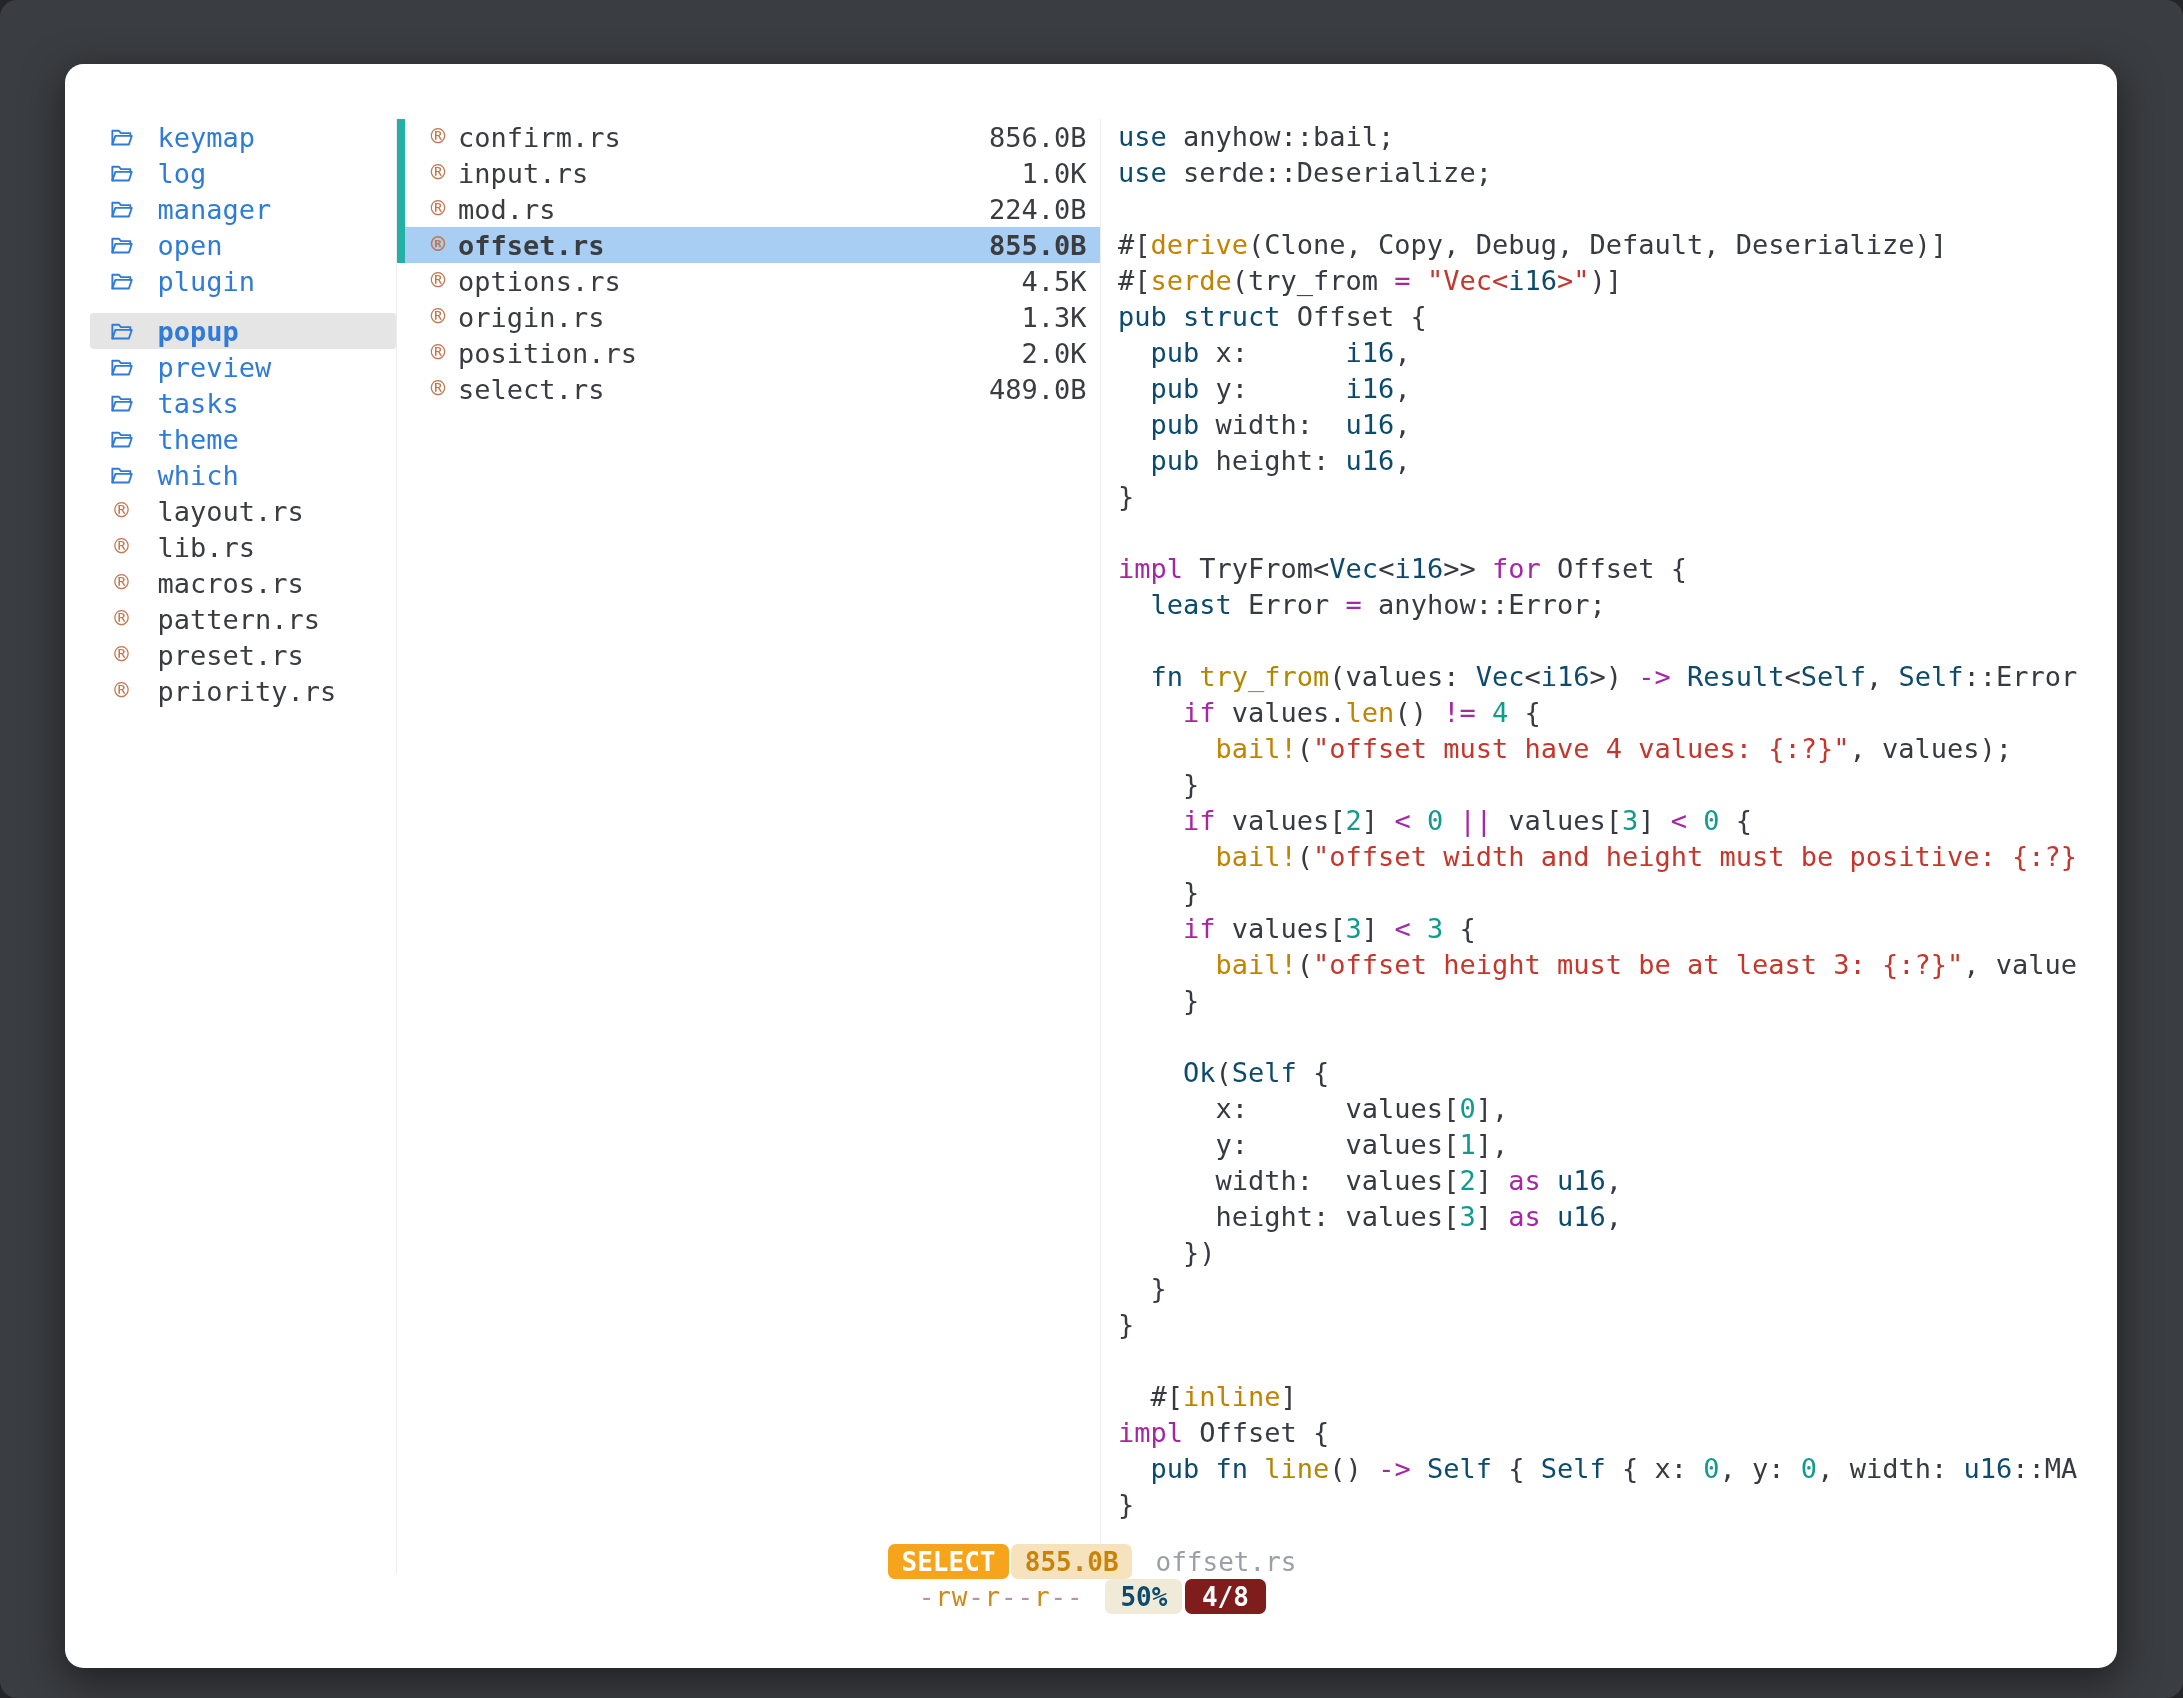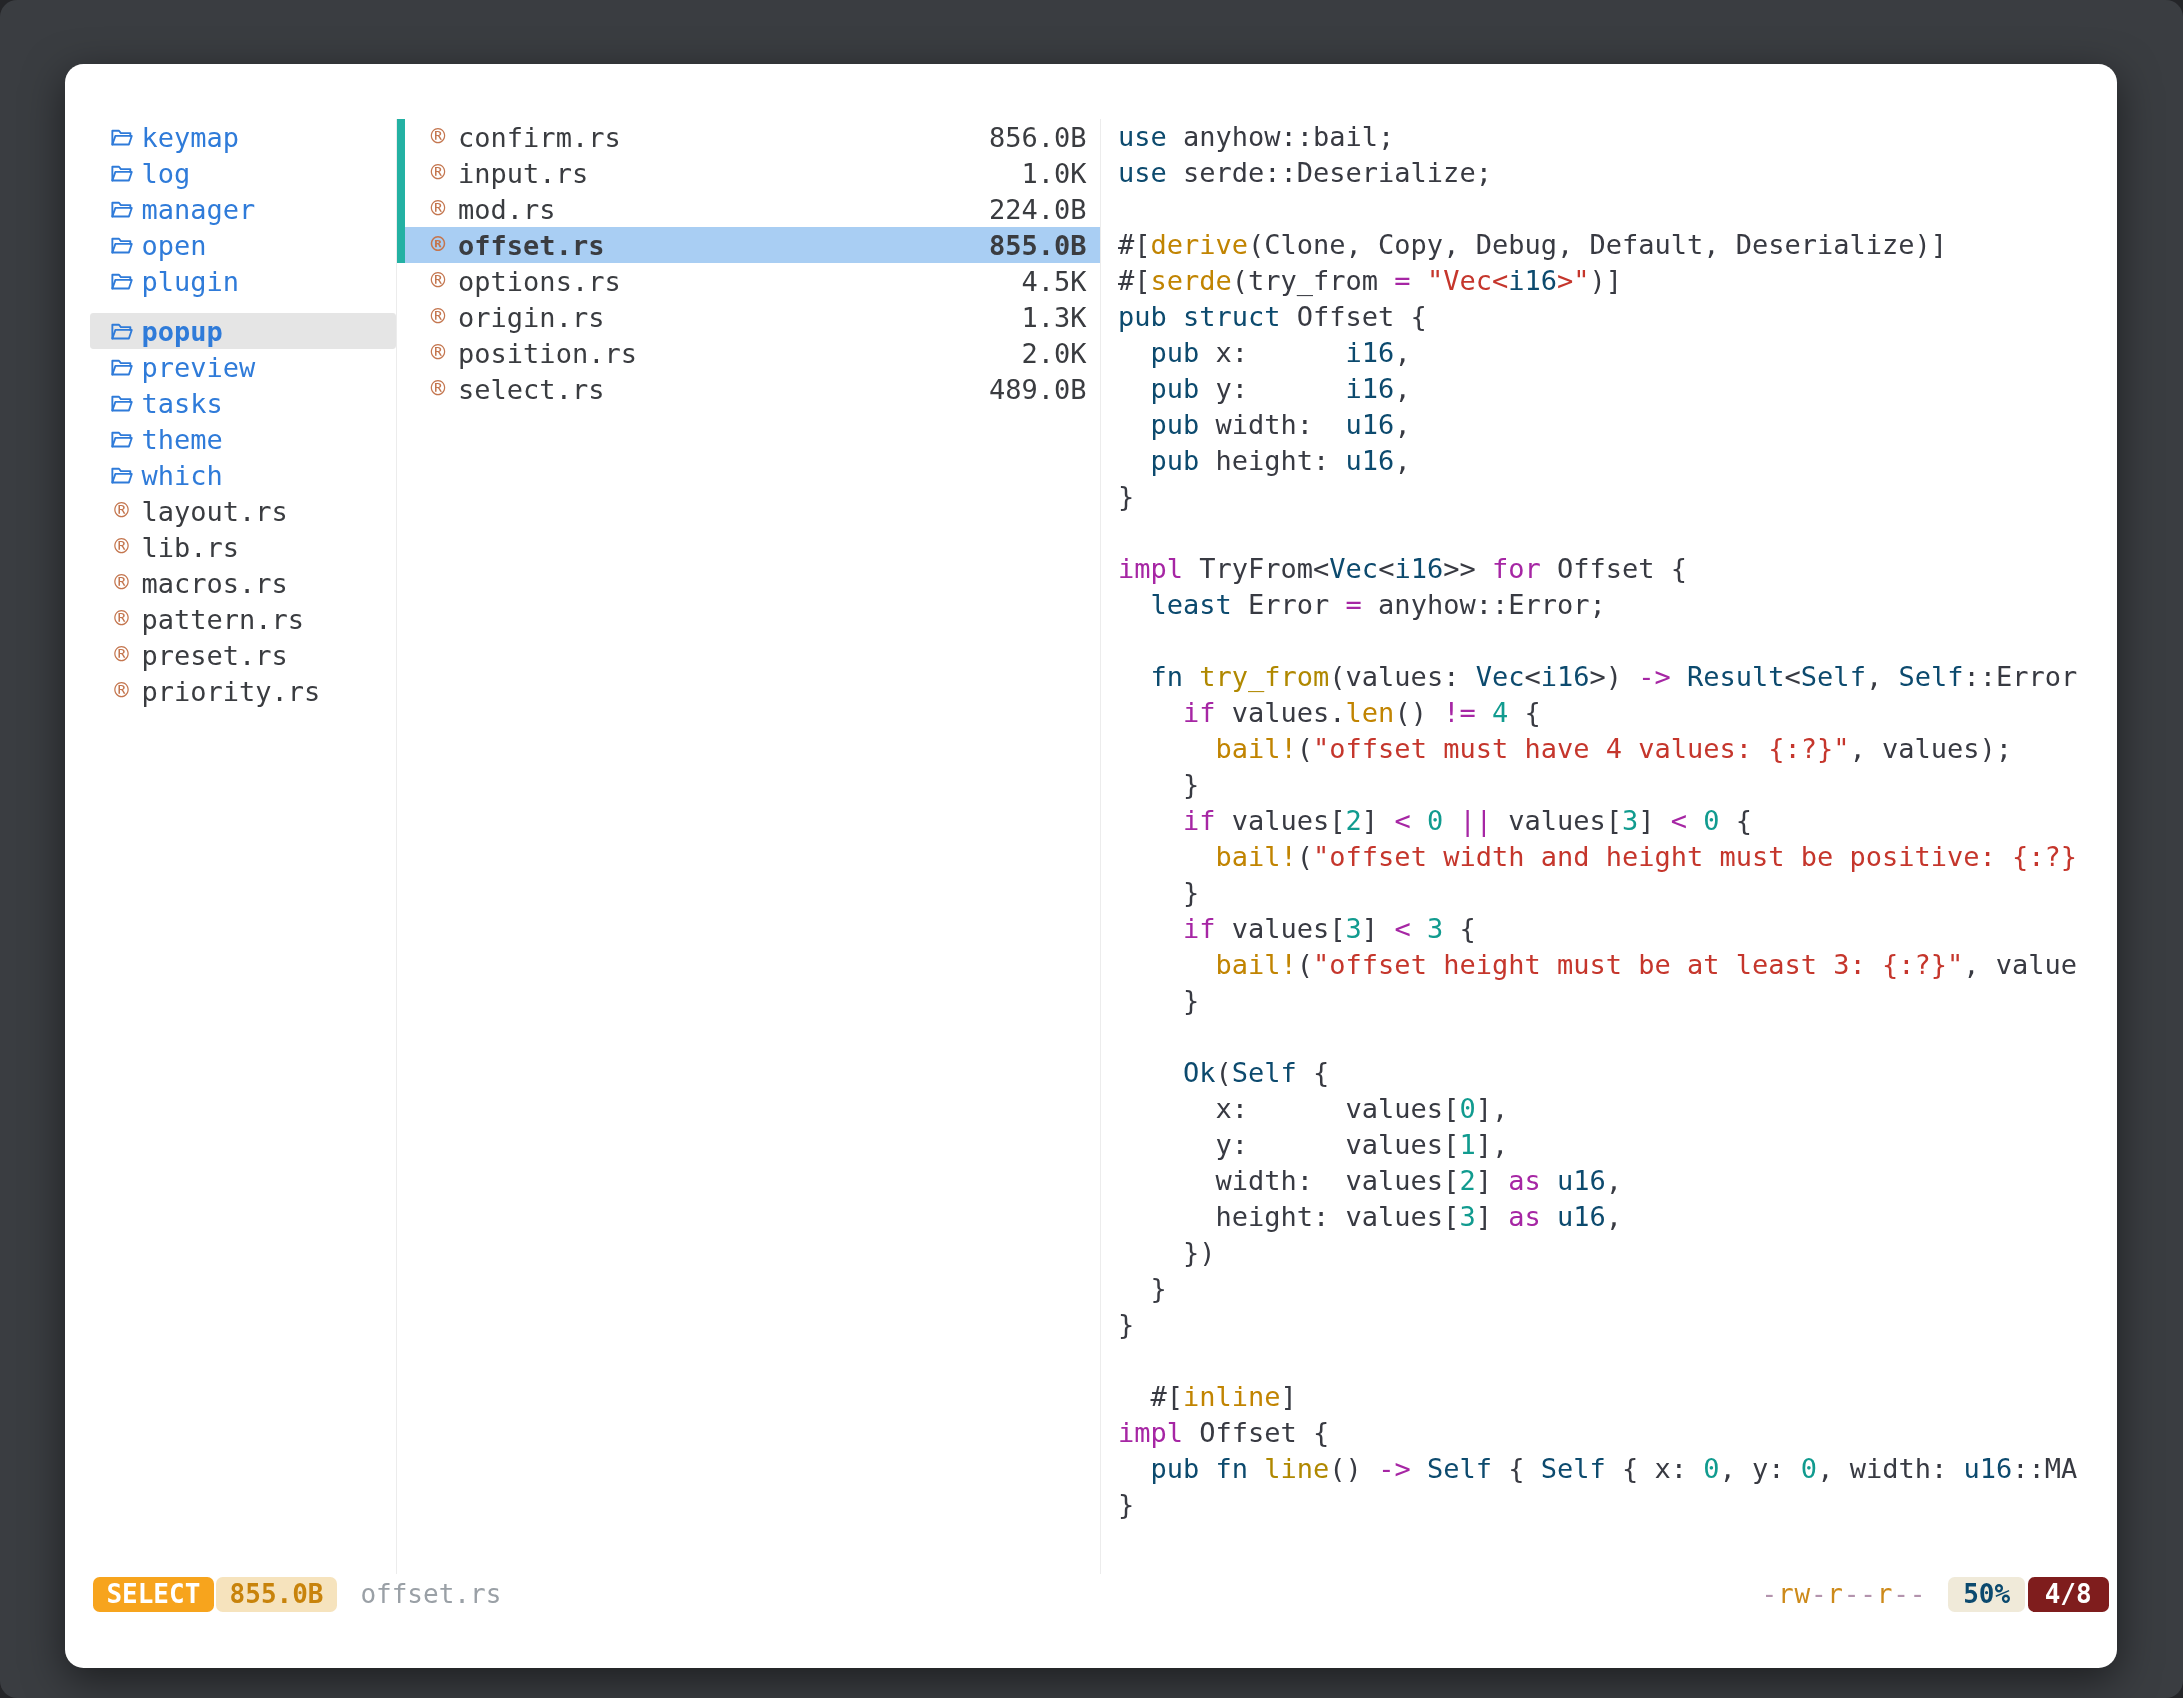--- a/index.html
+++ b/index.html
@@ -8,41 +8,41 @@
   .window{position:absolute;left:65px;top:64px;width:2052px;height:1604px;background:#ffffff;border-radius:18.5px;
           box-shadow:0 11.7px 40px rgba(0,0,0,0.5);overflow:hidden;}
 
   .panes{position:absolute;top:55px;left:17px;right:17px;bottom:94px;display:flex;}
   .pane{overflow:hidden;}
   .pane-left{width:314px;flex:none;}
   .pane-middle{width:703px;flex:none;border-left:1.7px solid #ececec;border-right:1.7px solid #ececec;}
   .pane-preview{flex:1;padding-left:17px;}
 
   .frow{height:36px;display:flex;align-items:center;font-size:27px;color:#3a3c40;}
-  .pane-left .frow{margin-left:8.4px;padding-left:18.5px;border-radius:3.4px;}
+  .pane-left .frow{margin-left:8.4px;padding-left:18.5px;border-radius:3.4px;gap:16px;}
   .pane-middle .frow{position:relative;padding-left:28.5px;padding-right:13.4px;}
   .icon{width:25px;flex:none;display:flex;align-items:center;justify-content:center;margin-right:7.6px;}
   .ricon{color:#c4764f;font-size:24px;line-height:1;}
   .dirname{color:#2f7bd9;}
   .size{margin-left:auto;}
   .hov-left{background:#e5e5e5;font-weight:bold;margin-top:14px;}
   .hov-mid{background:#a9cef3;font-weight:bold;}
   .markbar{position:absolute;left:0;top:0;bottom:0;width:8.4px;background:#23b1a3;}
 
   .cline{height:36px;line-height:36px;font-size:27px;white-space:pre;color:#383a42;overflow:hidden;}
   .tk-t{color:#383a42}
   .tk-k{color:#0c4a6e}
   .tk-p{color:#a626a4}
   .tk-s{color:#c5362c}
   .tk-n{color:#119b8f}
   .tk-m{color:#c18401}
   .tk-f{color:#b08800}
 
-  .statusbar{position:absolute;left:28px;right:8.4px;bottom:54px;height:40px;display:flex;
-             justify-content:space-between;align-items:center;font-size:26px;}
+  .statusbar{position:absolute;left:11px;right:8.4px;bottom:54px;height:40px;display:flex;
+             justify-content:flex-end;align-items:center;font-size:26px;flex-direction:column;}
   .sb-left,.sb-right{display:flex;align-items:center;}
   .badge{padding:2.5px 13.4px;border-radius:6.7px;font-weight:bold;}
   .sb-mode{background:#f7a41d;color:#ffffff;}
   .sb-size{background:#f6e3bd;color:#c8830b;margin-left:2.5px;}
   .sb-name{color:#9aa0a6;margin-left:23.5px;}
   .sb-perm{letter-spacing:0.8px;}
   .sb-pct{background:#f0ead9;color:#0c4a6e;margin-left:22px;padding:2.5px 15px;}
   .sb-pos{background:#7f1d1d;color:#ffffff;margin-left:2.5px;padding:2.5px 17px;}
   .pm-d{color:#b393ad}
   .pm-r{color:#cd8a1a}

